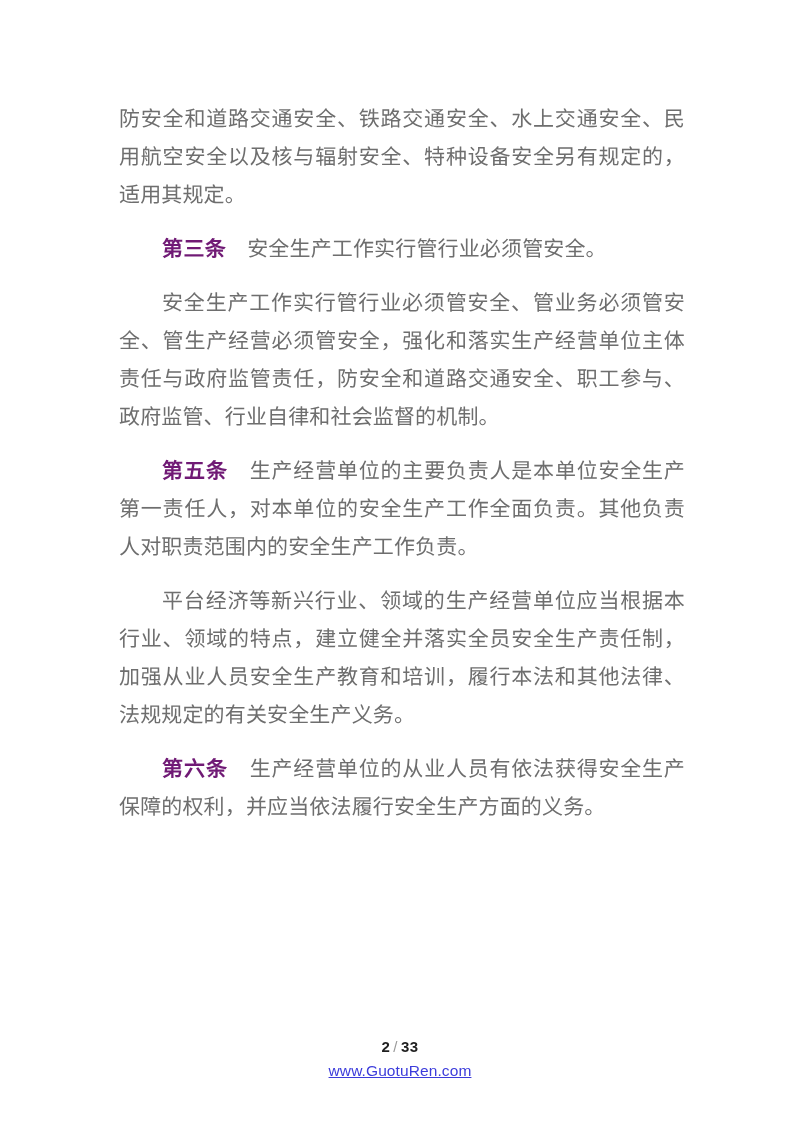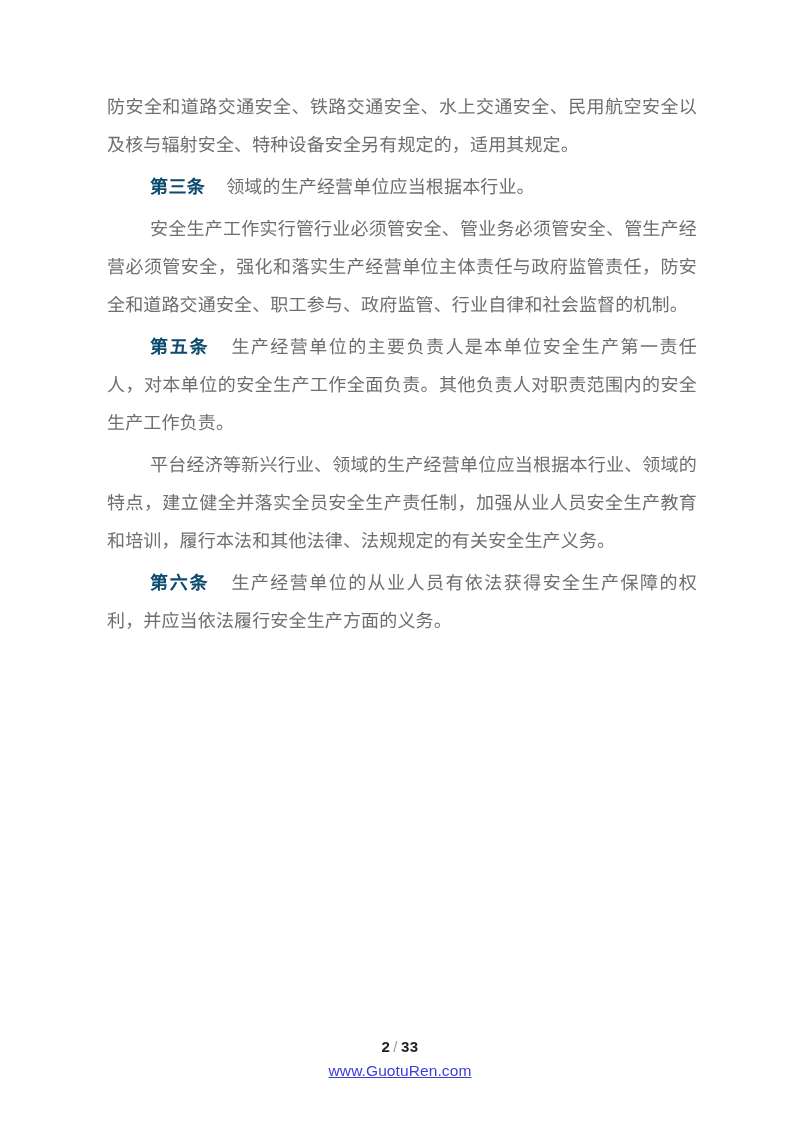--- a/index.html
+++ b/index.html
@@ -20,39 +20,39 @@
   }
 
   .content {
     position: absolute;
     left: 103px;
     top: 84px;
     width: 598px;
   }
 
   .para {
-    margin: 4px;
+    margin: 16px;
     padding: 0;
-    font-size: 18px;
+    font-size: 21px;
     line-height: 38px;
     color: #6e6e6e;
     text-align: justify;
     text-align-last: left;
     text-justify: inter-character;
     letter-spacing: 0.15px;
     word-break: break-all;
   }
 
   .para.indent {
     text-indent: 43px;
   }
 
   .para .article-head {
     font-weight: bold;
-    color: #0c4a6e;
+    color: #701a75;
     letter-spacing: 0.4px;
   }
 
   .para .gap {
     display: inline-block;
     width: 21px;
   }
 
   .footer {
     position: absolute;
@@ -91,21 +91,21 @@
     cursor: pointer;
   }
 </style>
 </head>
 <body>
 
 <div class="page">
 
   <div class="content">
       <p class="para"><span>防安全和道路交通安全、铁路交通安全、水上交通安全、民用航空安全以及核与辐射安全、特种设备安全另有规定的，适用其规定。</span></p>
-      <p class="para indent"><span class="article-head">第三条</span><span class="gap"></span><span>领域的生产经营单位应当根据本行业。</span></p>
+      <p class="para indent"><span class="article-head">第三条</span><span class="gap"></span><span>安全生产工作实行管行业必须管安全。</span></p>
       <p class="para indent"><span>安全生产工作实行管行业必须管安全、管业务必须管安全、管生产经营必须管安全，强化和落实生产经营单位主体责任与政府监管责任，防安全和道路交通安全、职工参与、政府监管、行业自律和社会监督的机制。</span></p>
       <p class="para indent"><span class="article-head">第五条</span><span class="gap"></span><span>生产经营单位的主要负责人是本单位安全生产第一责任人，对本单位的安全生产工作全面负责。其他负责人对职责范围内的安全生产工作负责。</span></p>
       <p class="para indent"><span>平台经济等新兴行业、领域的生产经营单位应当根据本行业、领域的特点，建立健全并落实全员安全生产责任制，加强从业人员安全生产教育和培训，履行本法和其他法律、法规规定的有关安全生产义务。</span></p>
       <p class="para indent"><span class="article-head">第六条</span><span class="gap"></span><span>生产经营单位的从业人员有依法获得安全生产保障的权利，并应当依法履行安全生产方面的义务。</span></p>
     </div>
 
   <div class="footer">
     <div class="page-num">
       <span>2</span><span class="sep">/</span><span>33</span>
     </div>

